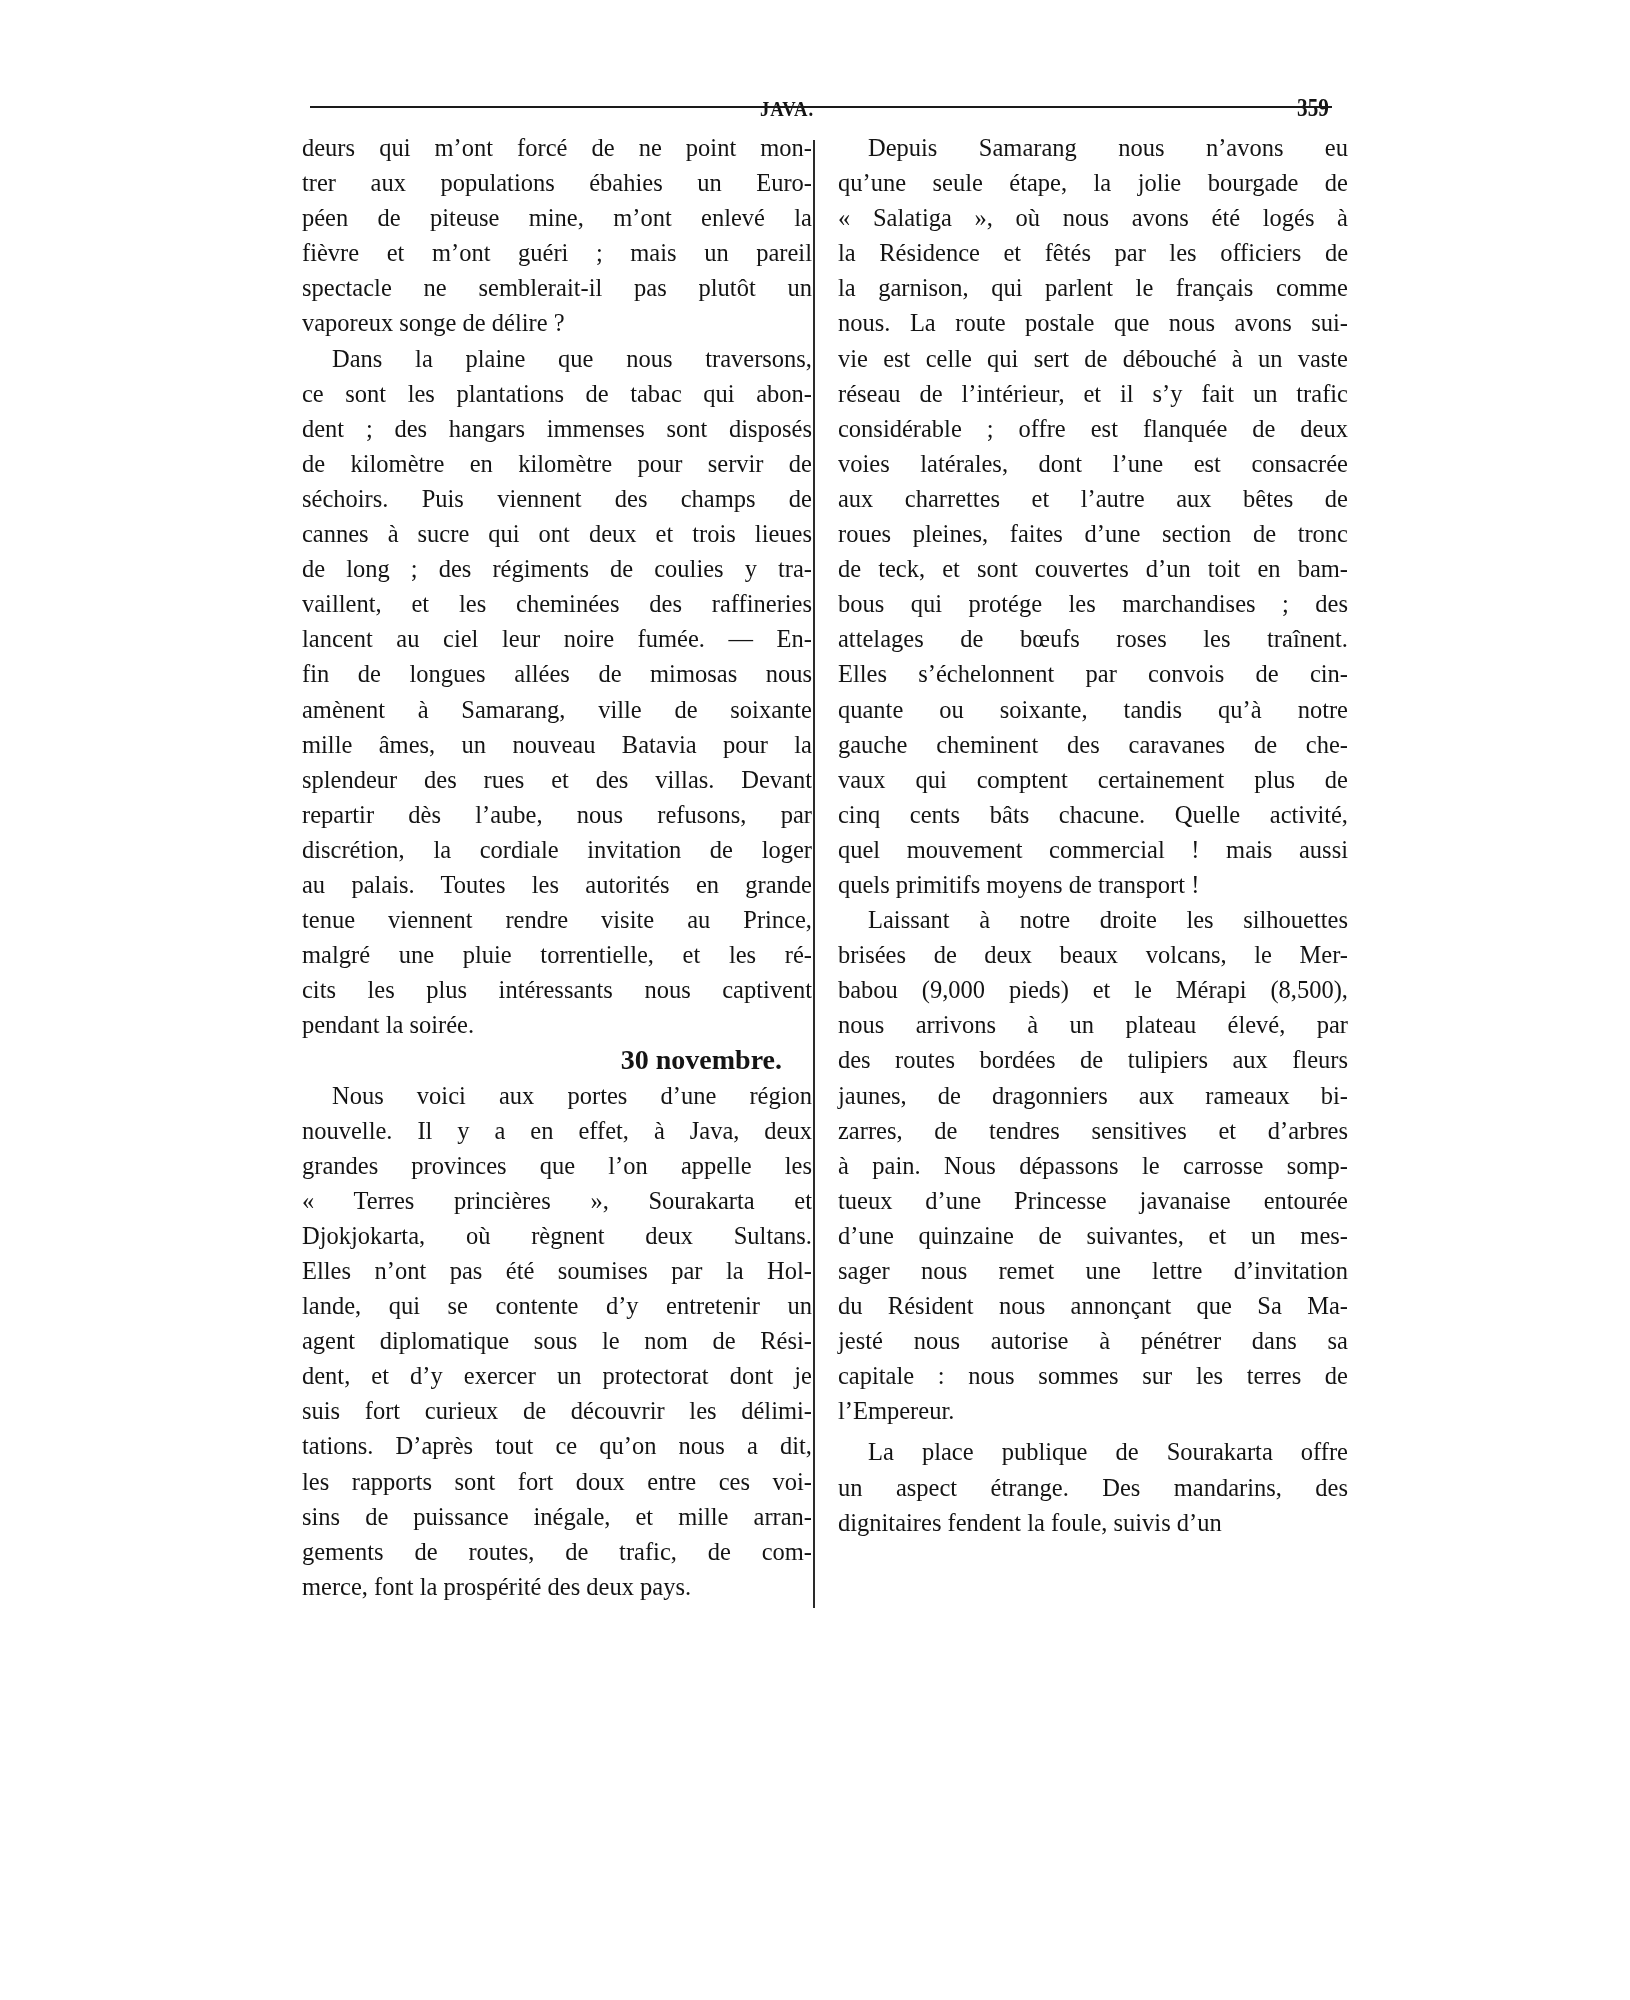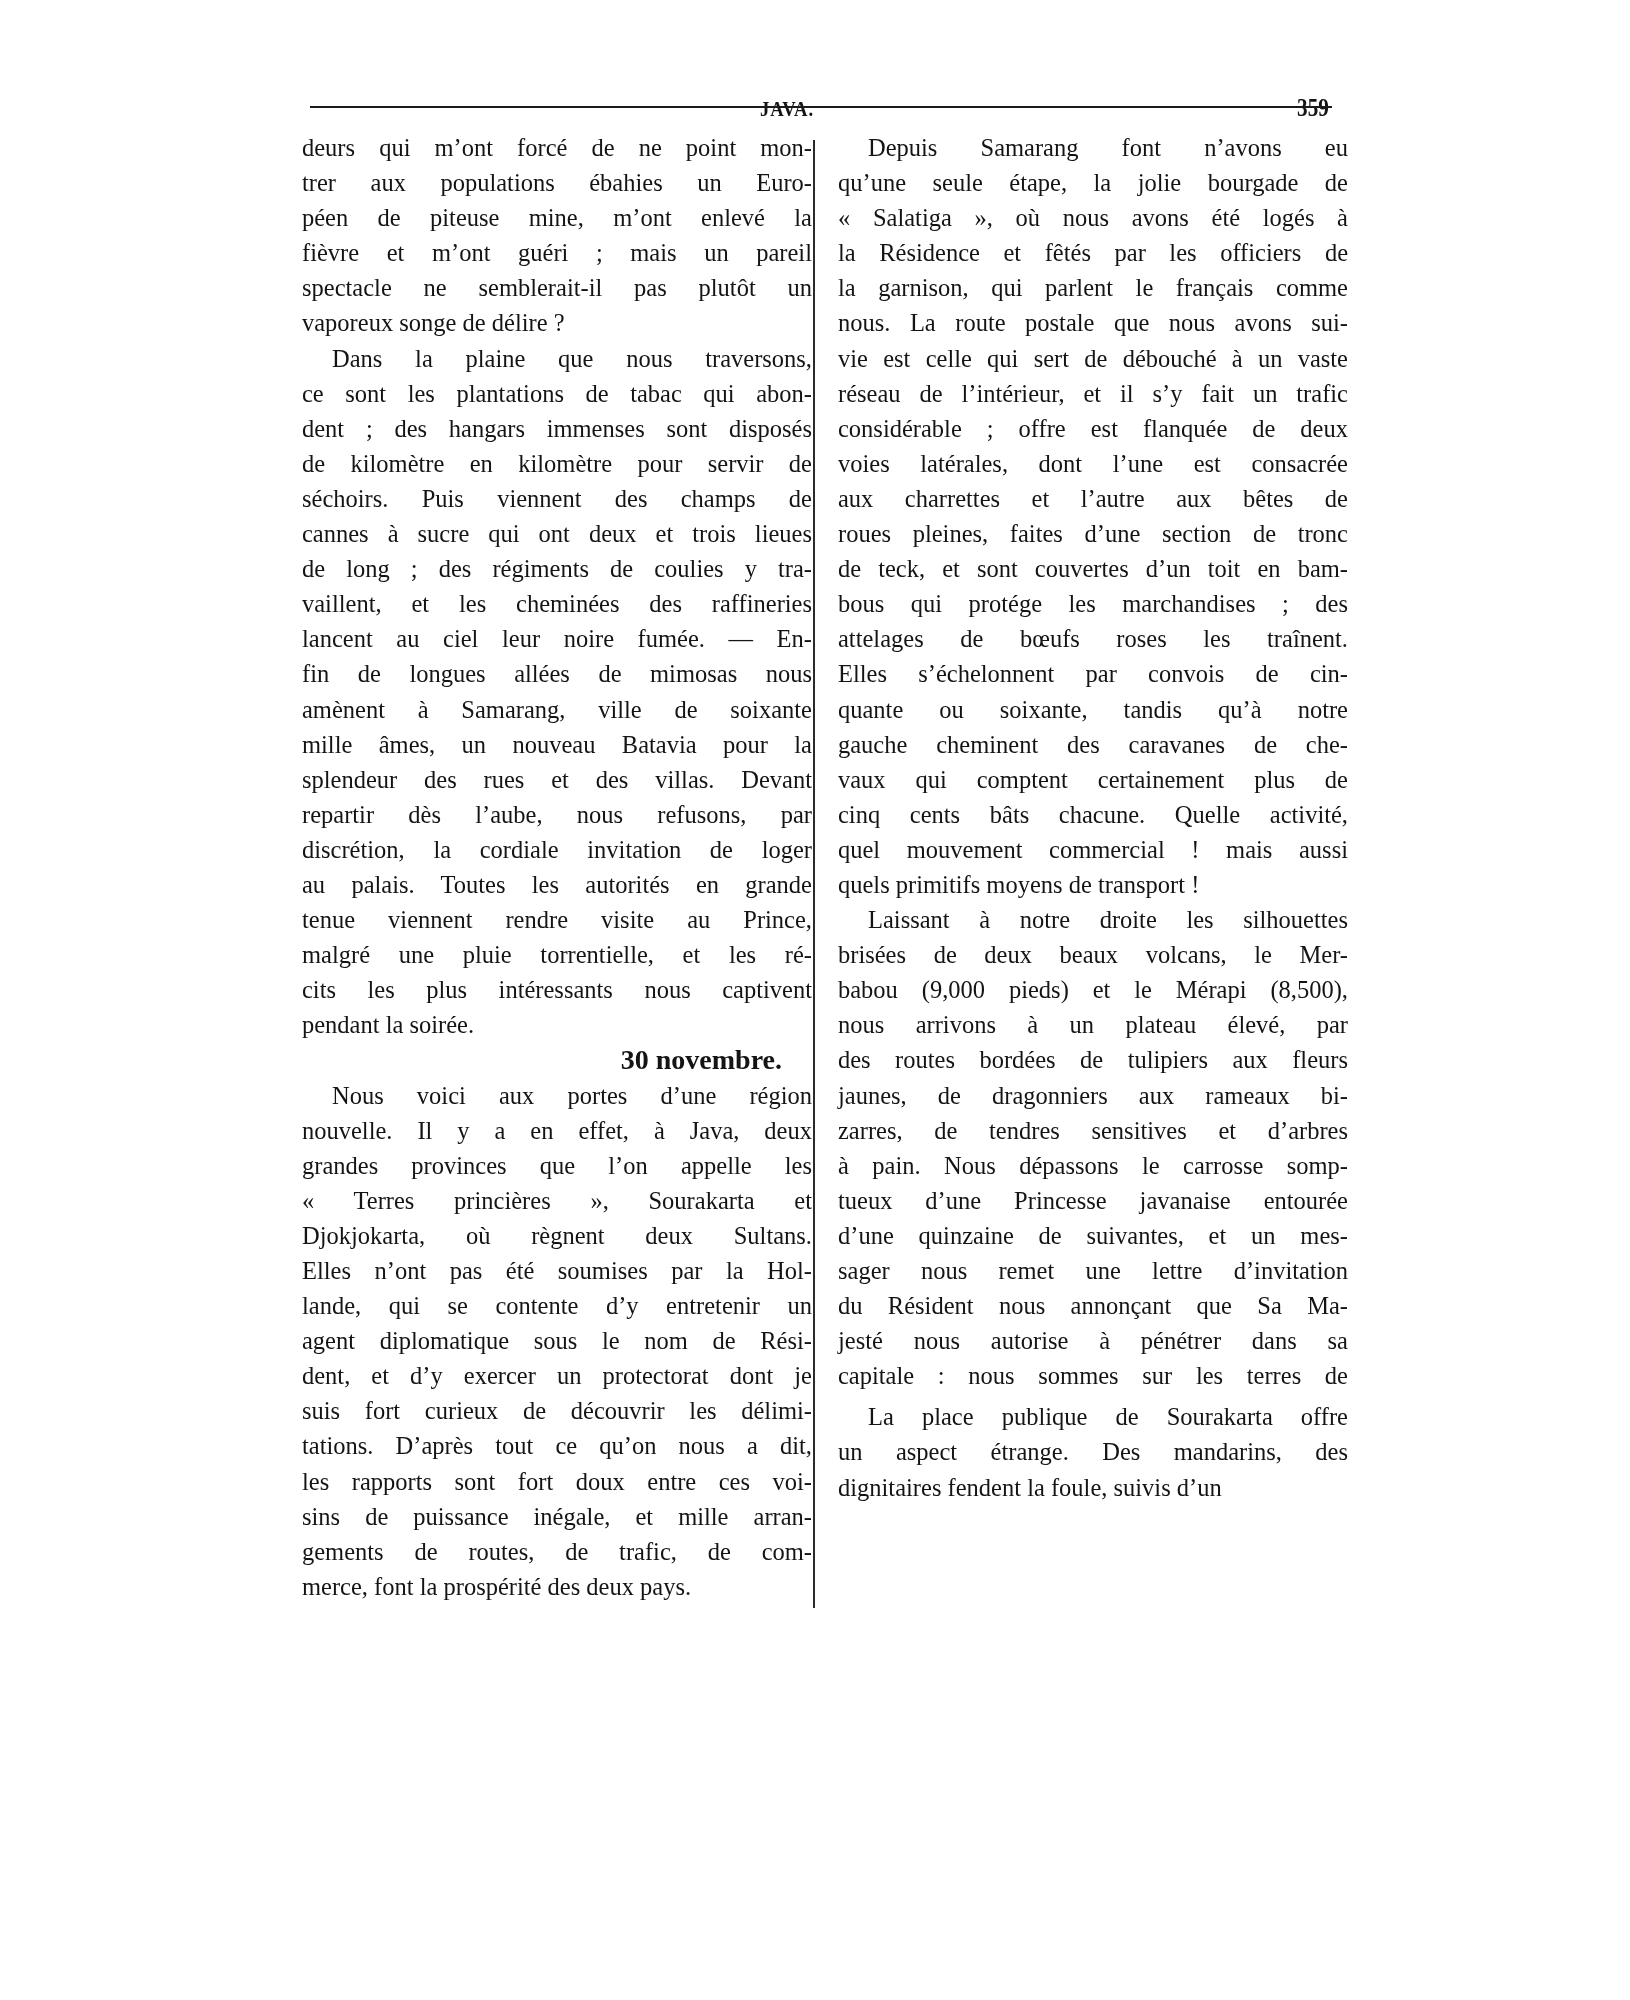--- a/index.html
+++ b/index.html
@@ -80,21 +80,21 @@
         <span class="line">suis fort curieux de découvrir les délimi-</span>
         <span class="line">tations. D’après tout ce qu’on nous a dit,</span>
         <span class="line">les rapports sont fort doux entre ces voi-</span>
         <span class="line">sins de puissance inégale, et mille arran-</span>
         <span class="line">gements de routes, de trafic, de com-</span>
         <span class="line last">merce, font la prospérité des deux pays.</span>
       </div>
     </div>
   <div class="column col-right" id="col-right">
       <div>
-        <span class="line indent">Depuis Samarang font n’avons eu</span>
+        <span class="line indent">Depuis Samarang nous n’avons eu</span>
         <span class="line">qu’une seule étape, la jolie bourgade de</span>
         <span class="line">« Salatiga », où nous avons été logés à</span>
         <span class="line">la Résidence et fêtés par les officiers de</span>
         <span class="line">la garnison, qui parlent le français comme</span>
         <span class="line">nous. La route postale que nous avons sui-</span>
         <span class="line">vie est celle qui sert de débouché à un vaste</span>
         <span class="line">réseau de l’intérieur, et il s’y fait un trafic</span>
         <span class="line">considérable ; offre est flanquée de deux</span>
         <span class="line">voies latérales, dont l’une est consacrée</span>
         <span class="line">aux charrettes et l’autre aux bêtes de</span>
@@ -118,20 +118,21 @@
         <span class="line">des routes bordées de tulipiers aux fleurs</span>
         <span class="line">jaunes, de dragonniers aux rameaux bi-</span>
         <span class="line">zarres, de tendres sensitives et d’arbres</span>
         <span class="line">à pain. Nous dépassons le carrosse somp-</span>
         <span class="line">tueux d’une Princesse javanaise entourée</span>
         <span class="line">d’une quinzaine de suivantes, et un mes-</span>
         <span class="line">sager nous remet une lettre d’invitation</span>
         <span class="line">du Résident nous annonçant que Sa Ma-</span>
         <span class="line">jesté nous autorise à pénétrer dans sa</span>
         <span class="line">capitale : nous sommes sur les terres de</span>
+        <span class="line last">l’Empereur.</span>
       </div>
       <div class="gap"></div>
       <div>
         <span class="line indent">La place publique de Sourakarta offre</span>
         <span class="line">un aspect étrange. Des mandarins, des</span>
         <span class="line last">dignitaires fendent la foule, suivis d’un</span>
       </div>
     </div>
 </div>
 

